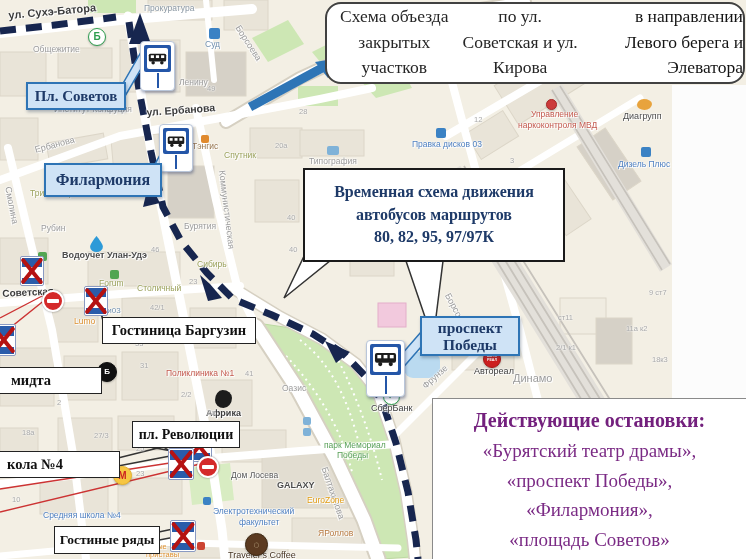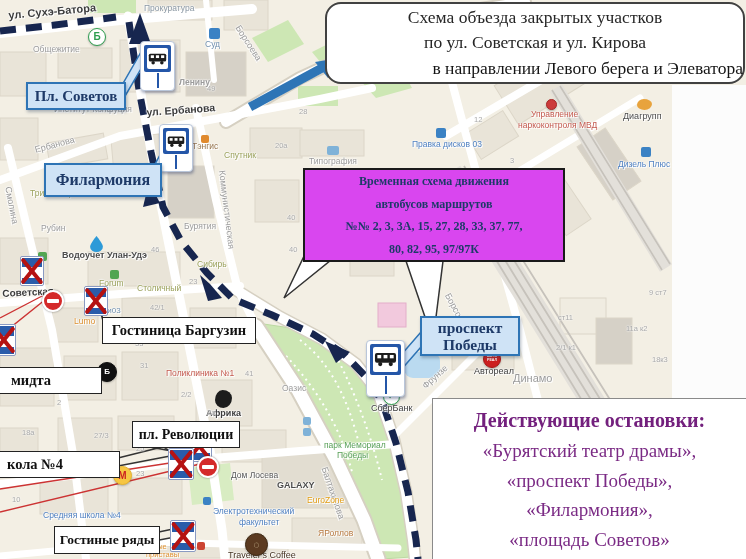--- a/index.html
+++ b/index.html
@@ -32,26 +32,26 @@
   .blue-box{position:absolute;background:#cfe3f6;border:2px solid #2e74b5;
             font-family:"Liberation Serif","DejaVu Serif",serif;font-weight:bold;color:#1e3a68;
             display:flex;align-items:center;justify-content:center;text-align:center;
             box-shadow:1px 2px 3px rgba(40,60,90,.35);}
   .white-box{position:absolute;background:#fff;border:1.5px solid #222;
              font-family:"Liberation Serif","DejaVu Serif",serif;font-weight:600;color:#111;
              display:flex;align-items:center;justify-content:center;white-space:nowrap;}
   .title-box{position:absolute;left:325px;top:2px;width:416px;height:78px;background:#fff;
              border:2px solid #414141;border-radius:16px;
              font-family:"Liberation Serif","DejaVu Serif",serif;text-align:center;
-             display:flex;flex-direction:column;justify-content:center;line-height:25.5px;font-size:17.5px;}
+             display:flex;flex-direction:row;justify-content:center;line-height:25.5px;font-size:17.5px;}
   .title-box .t12{color:#262626;}
   .title-box .t3{color:#141414;font-weight:normal;text-align:right;}
-  .routes-box{position:absolute;left:303px;top:168px;width:258px;height:90px;background:#d946ef;
+  .routes-box{position:absolute;left:303px;top:168px;width:258px;height:90px;background:#ffffff;
               border:2.5px solid #1a1a1a;font-family:"Liberation Serif","DejaVu Serif",serif;
-              font-weight:bold;color:#1e3a68;text-align:center;font-size:12px;line-height:22.5px;
+              font-weight:bold;color:#1e3a68;text-align:center;font-size:16px;line-height:22.5px;
               display:flex;flex-direction:column;justify-content:center;}
   .stops-box{position:absolute;left:432px;top:398px;width:313px;height:160px;background:#fff;
              border:1px solid #8a8a8a;font-family:"Liberation Serif","DejaVu Serif",serif;
              color:#7b2b85;text-align:center;display:flex;flex-direction:column;justify-content:center;}
   .stops-box .st-title{font-size:20px;font-weight:bold;line-height:32px;color:#73207d;}
   .stops-box .st-item{font-size:19px;line-height:29.5px;}
   .icon{position:absolute;}
   .circ{border-radius:50%;display:flex;align-items:center;justify-content:center;
         font-weight:bold;line-height:1;text-align:center;white-space:pre-line;}
   .dotp{border-radius:2px;}
@@ -188,21 +188,21 @@
       <span class="map-label" style="left: 2px; top: 289px; font-size: 10px; color: rgb(60, 60, 60); font-weight: bold; transform: rotate(-3deg);">Советская</span>
       <span class="map-label" style="left: 12px; top: 186px; font-size: 9px; color: rgb(155, 155, 155); font-weight: normal; transform: rotate(79deg);">Смолина</span>
       <span class="map-label" style="left: 226px; top: 170px; font-size: 9px; color: rgb(155, 155, 155); font-weight: normal; transform: rotate(83deg);">Коммунистическая</span>
       <span class="map-label" style="left: 241px; top: 24px; font-size: 9px; color: rgb(155, 155, 155); font-weight: normal; transform: rotate(57deg);">Борсоева</span>
       <span class="map-label" style="left: 451px; top: 292px; font-size: 9px; color: rgb(155, 155, 155); font-weight: normal; transform: rotate(62deg);">Борсоева</span>
       <span class="map-label" style="left: 421px; top: 384px; font-size: 9px; color: rgb(155, 155, 155); font-weight: normal; transform: rotate(-42deg);">Фрунзе</span>
       <span class="map-label" style="left: 328px; top: 466px; font-size: 9px; color: rgb(155, 155, 155); font-weight: normal; transform: rotate(71deg);">Балтахинова</span>
       <span class="map-label" style="left: 144px; top: 4px; font-size: 8.5px; color: rgb(138, 151, 163); font-weight: normal; transform: rotate(0deg);">Прокуратура</span>
       <span class="map-label" style="left: 33px; top: 45px; font-size: 8.5px; color: rgb(155, 155, 155); font-weight: normal; transform: rotate(0deg);">Общежитие</span>
       <span class="map-label" style="left: 205px; top: 40px; font-size: 8.5px; color: rgb(111, 143, 174); font-weight: normal; transform: rotate(0deg);">Суд</span>
-      <span class="map-label" style="left: 179px; top: 78px; font-size: 8.5px; color: rgb(155, 155, 155); font-weight: bold; transform: rotate(0deg);">Ленину</span>
+      <span class="map-label" style="left: 179px; top: 78px; font-size: 8.5px; color: rgb(155, 155, 155); font-weight: normal; transform: rotate(0deg);">Ленину</span>
       <span class="map-label" style="left: 54px; top: 105px; font-size: 8.5px; color: rgb(155, 155, 155); font-weight: normal; transform: rotate(0deg);">Институт Конфуция</span>
       <span class="map-label" style="left: 192px; top: 142px; font-size: 8.5px; color: rgb(151, 118, 79); font-weight: normal; transform: rotate(0deg);">Тэнгис</span>
       <span class="map-label" style="left: 224px; top: 151px; font-size: 8.5px; color: rgb(154, 160, 90); font-weight: normal; transform: rotate(0deg);">Спутник</span>
       <span class="map-label" style="left: 309px; top: 157px; font-size: 8.5px; color: rgb(155, 155, 155); font-weight: normal; transform: rotate(0deg);">Типография</span>
       <span class="map-label" style="left: 30px; top: 189px; font-size: 8.5px; color: rgb(154, 160, 90); font-weight: normal; transform: rotate(0deg);">Триста бариста</span>
       <span class="map-label" style="left: 41px; top: 224px; font-size: 8.5px; color: rgb(155, 155, 155); font-weight: normal; transform: rotate(0deg);">Рубин</span>
       <span class="map-label" style="left: 62px; top: 251px; font-size: 9px; color: rgb(76, 76, 76); font-weight: bold; transform: rotate(0deg);">Водоучет Улан-Удэ</span>
       <span class="map-label" style="left: 99px; top: 279px; font-size: 8.5px; color: rgb(154, 160, 90); font-weight: normal; transform: rotate(0deg);">Forum</span>
       <span class="map-label" style="left: 137px; top: 284px; font-size: 8.5px; color: rgb(154, 160, 90); font-weight: normal; transform: rotate(0deg);">Столичный</span>
       <span class="map-label" style="left: 74px; top: 317px; font-size: 8.5px; color: rgb(220, 143, 46); font-weight: normal; transform: rotate(0deg);">Lumo</span>
@@ -423,21 +423,20 @@
 
   <div class="title-box">
     <div class="t12">Схема объезда закрытых участков</div>
     <div class="t12">по ул. Советская и ул. Кирова</div>
     <div class="t3">в направлении Левого берега и Элеватора</div>
   </div>
 
   <div class="routes-box">
     <div>Временная схема движения</div>
     <div>автобусов маршрутов</div>
-    <div>№№ 2, 3, 3А, 15, 27, 28, 33, 37, 77,</div>
     <div>80, 82, 95, 97/97К</div>
   </div>
 
   <div class="stops-box">
     <div class="st-title">Действующие остановки:</div>
     <div class="st-item">«Бурятский театр драмы»,</div>
     <div class="st-item">«проспект Победы»,</div>
     <div class="st-item">«Филармония»,</div>
     <div class="st-item">«площадь Советов»</div>
   </div>

